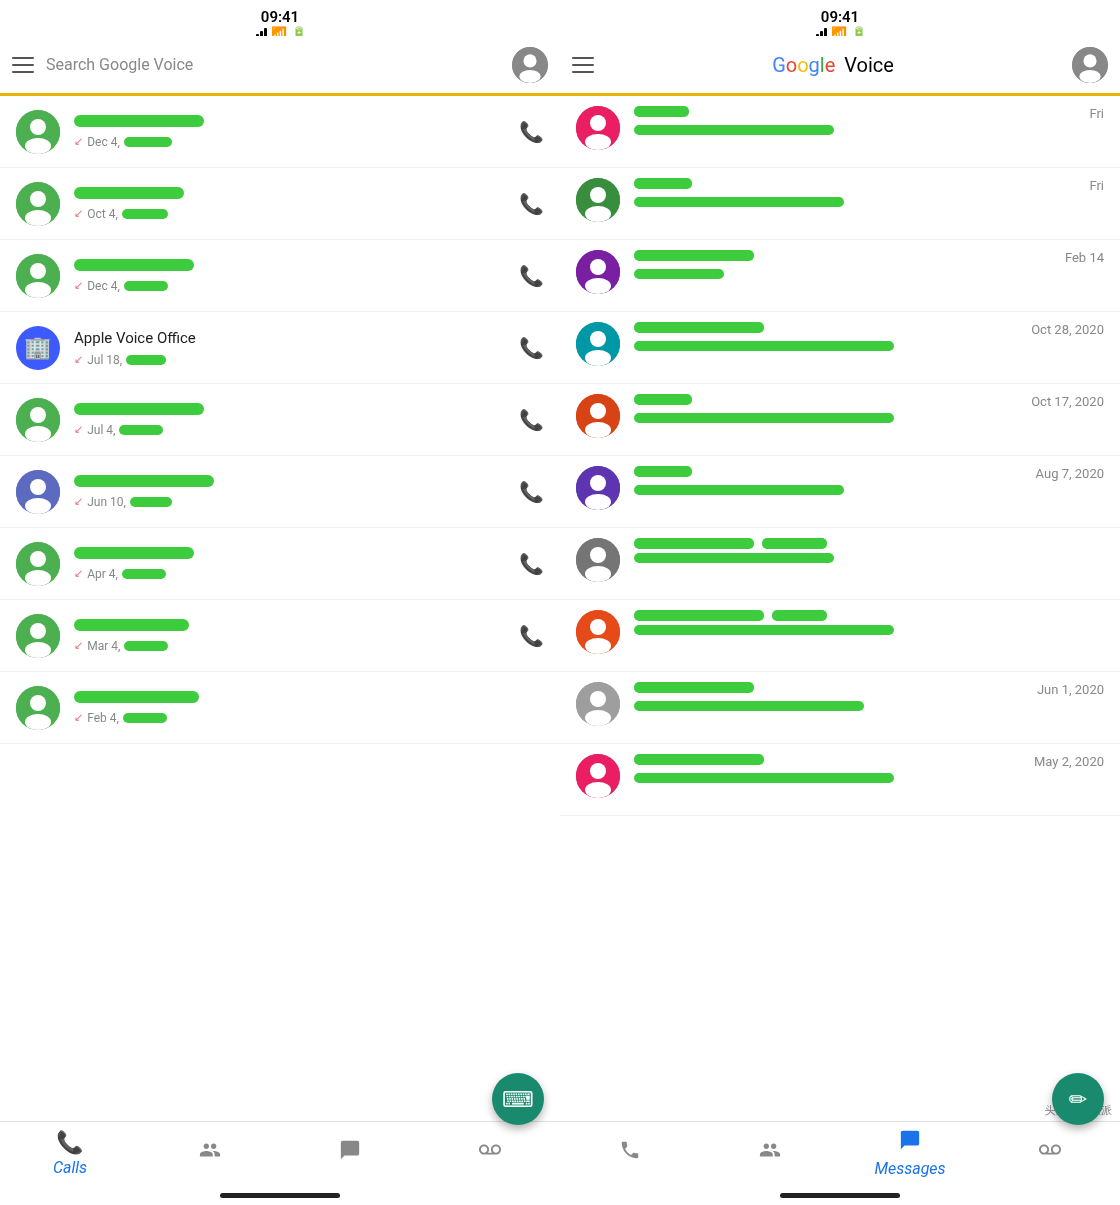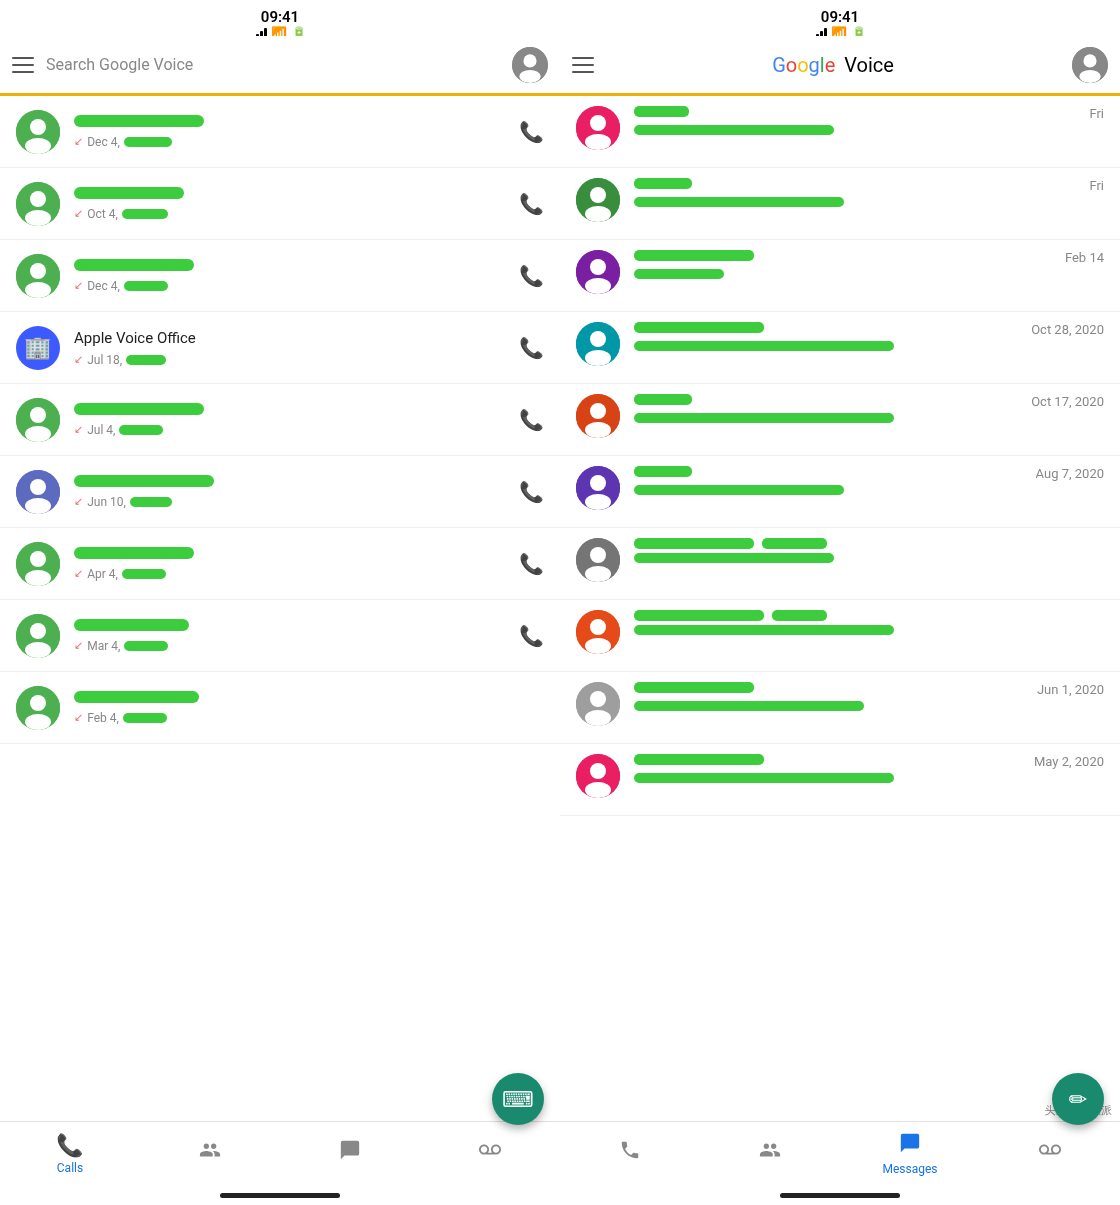--- a/index.html
+++ b/index.html
@@ -195,22 +195,23 @@
       justify-content: center;
       gap: 3px;
       cursor: pointer;
     }
     .nav-icon {
       font-size: 22px;
       color: #888;
     }
     .nav-icon.active { color: #1a73e8; }
     .nav-label {
-      font-size: 12px;
+      font-size: 16px;
       color: #888;
+      font-style: italic;
     }
     .nav-label.active { color: #1a73e8; }
 
     
     .fab {
       position: absolute;
       bottom: 72px;
       right: 16px;
       width: 52px;
       height: 52px;

